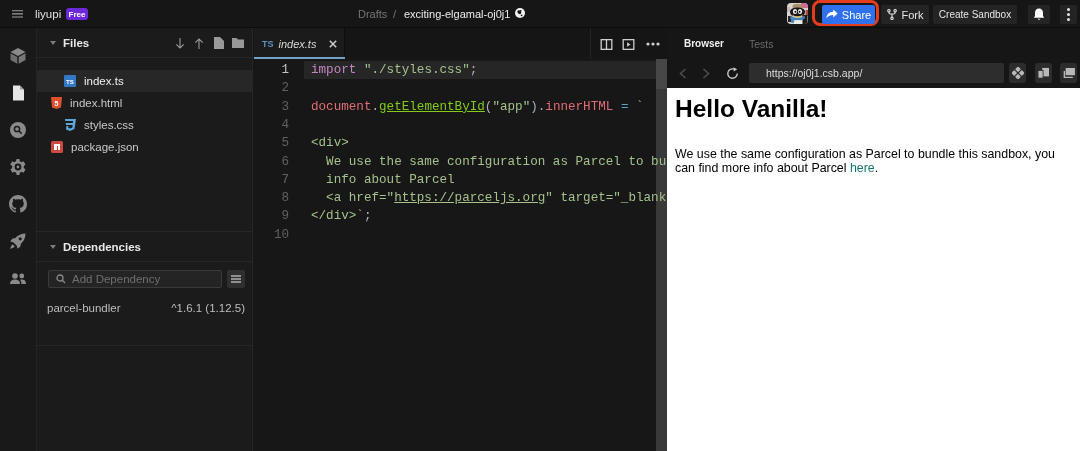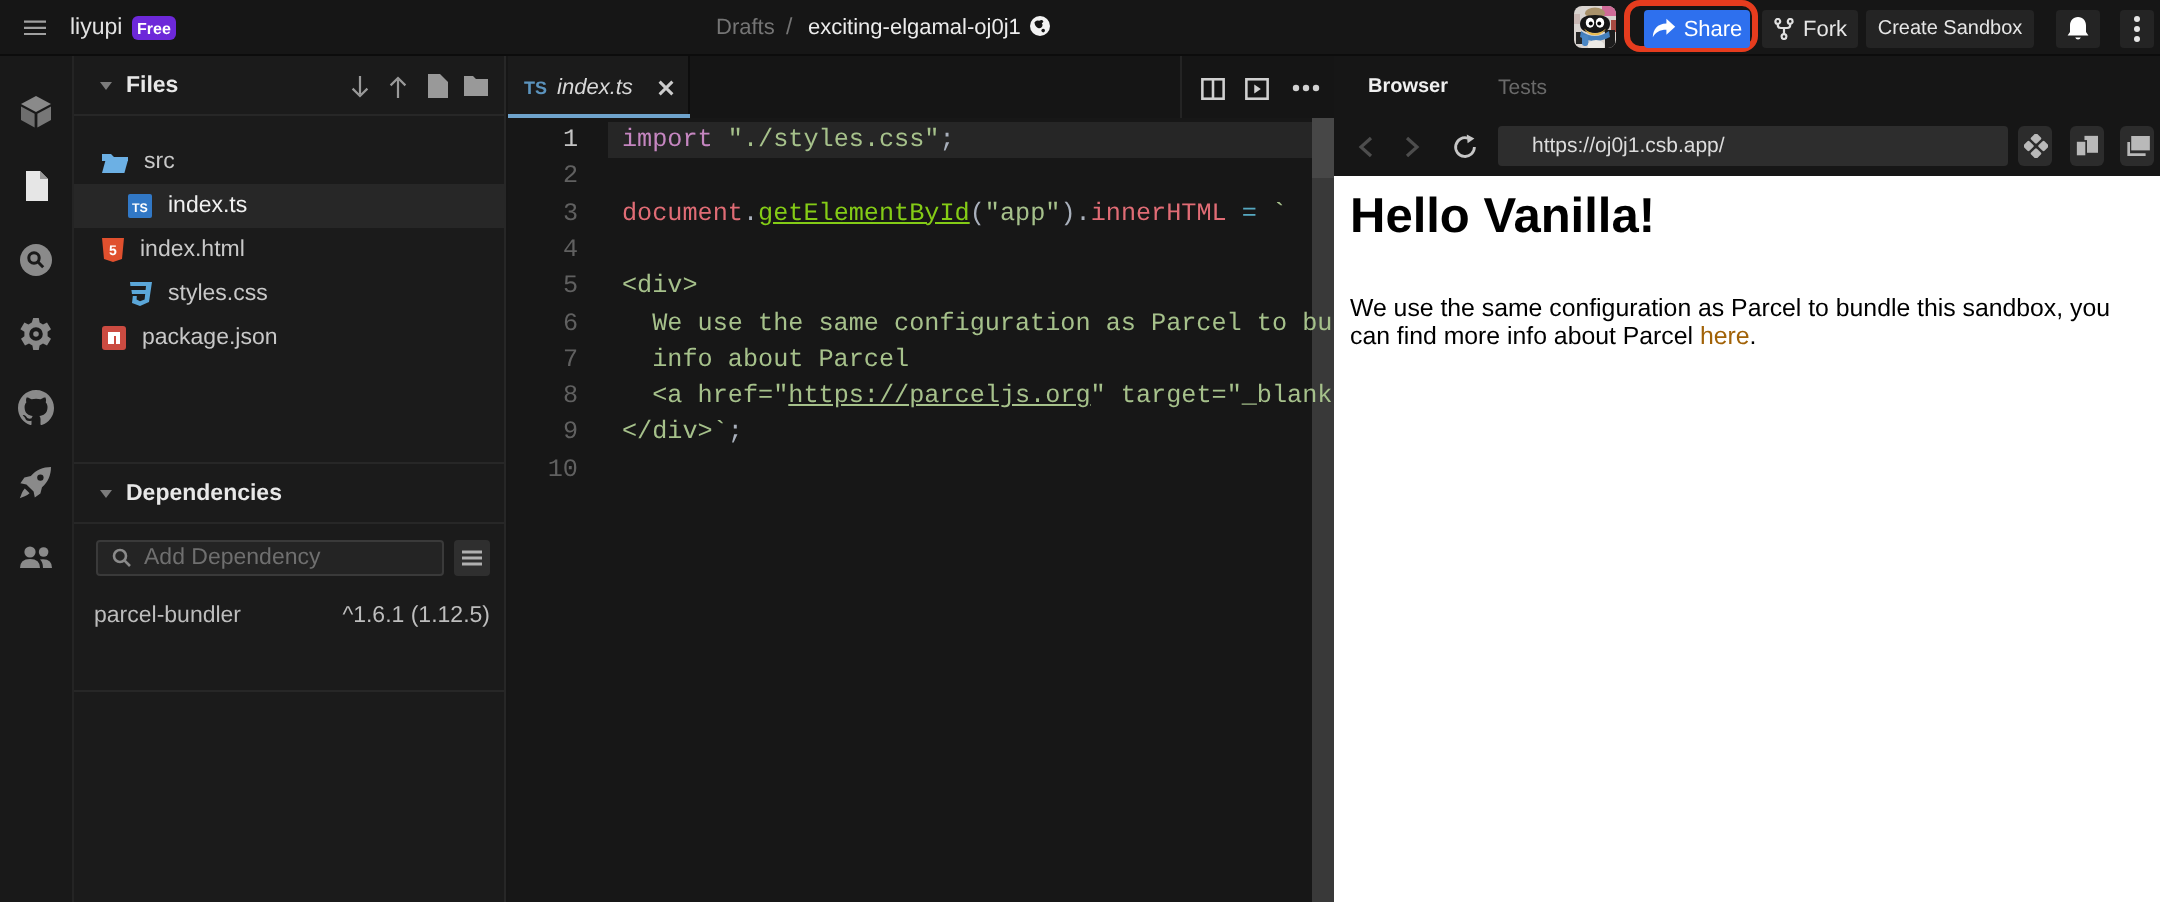--- a/index.html
+++ b/index.html
@@ -179,26 +179,20 @@
           </g>
         </svg>
       <svg style="position:absolute;right:28px;top:9px" width="10" height="12" viewBox="0 0 10 12">
           <path d="M0 0 h6 l4 4 v8 h-10z" fill="#999"></path>
         </svg>
       <svg style="position:absolute;right:8px;top:10px" width="12" height="10" viewBox="0 0 12 10">
           <path d="M0 0 h4.5 l1.5 1.5 h6 v8.5 h-12z" fill="#999"></path>
         </svg>
     </div>
     <div style="height:12px"></div>
-    <div class="row"><span style="width:14px"></span>
-      <svg class="ficon" style="width:13px;height:11px" viewBox="0 0 13 11">
-          <path d="M0 1 h4.5 l1.5 1.5 h7 v2 h-13z" fill="#6cb0e4"></path>
-          <path d="M0 10.5 L1.8 4 H13 L11.2 10.5z" fill="#6cb0e4"></path>
-        </svg>
-      src</div>
     <div class="row sel"><span style="width:27px"></span>
       <svg class="ficon" viewBox="0 0 12 12">
           <rect width="12" height="12" rx="1" fill="#3178c6"></rect>
           <text x="6" y="9" font-size="6.2" font-weight="bold" fill="#fff" text-anchor="middle" font-family="Liberation Sans">TS</text>
         </svg>
       index.ts</div>
     <div class="row"><span style="width:14px"></span>
       <svg class="ficon" style="width:11px" viewBox="0 0 11 12">
           <path d="M0 0 h11 l-1 10.5 L5.5 12 L1 10.5z" fill="#e0502e"></path>
           <text x="5.5" y="8.6" font-size="7" font-weight="bold" fill="#fff" text-anchor="middle" font-family="Liberation Sans">5</text>
@@ -314,16 +308,16 @@
         </svg>
     </div>
     <div class="navbtn" style="left:393px">
       <svg width="12" height="11" viewBox="0 0 14 13">
           <rect x="3" y="0" width="11" height="8.5" fill="#b9b9b9"></rect>
           <path d="M1.5 3.5 v7.5 h10" stroke="#b9b9b9" stroke-width="1.6" fill="none"></path>
         </svg>
     </div>
     <div class="white">
       <div style="font-size:24.5px;font-weight:bold;margin:7px 0 0 8px">Hello Vanilla!</div>
-      <div style="font-size:12.4px;line-height:14px;margin:24px 9px 0 8px">We use the same configuration as Parcel to bundle this sandbox, you can find more info about Parcel <span style="color:#a16207;">here</span>.</div>
+      <div style="font-size:12.4px;line-height:14px;margin:24px 9px 0 8px">We use the same configuration as Parcel to bundle this sandbox, you can find more info about Parcel <span style="color:#0f766e;">here</span>.</div>
     </div>
   </div>
 </div>
 
 </body></html>

